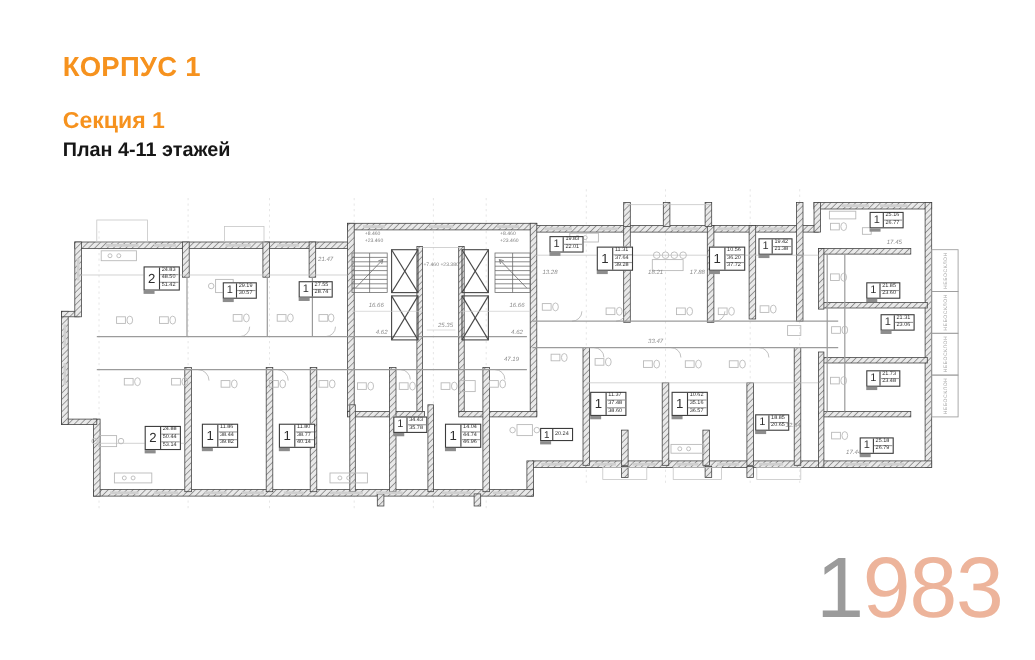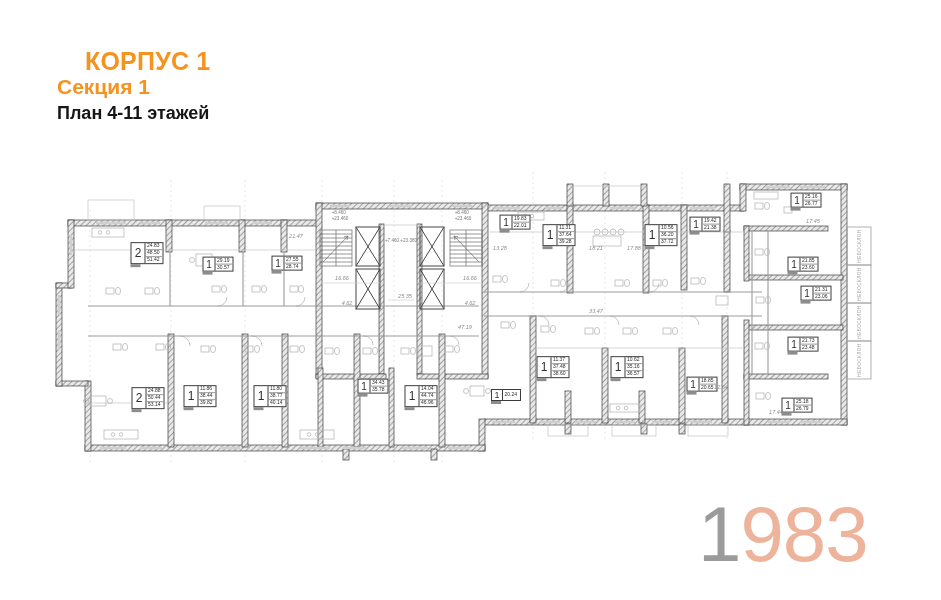--- a/index.html
+++ b/index.html
@@ -2,25 +2,25 @@
 <html><head>
 <meta charset="utf-8">
 <style>
   html,body{margin:0;padding:0;background:#fff;}
   body{position:relative;width:941px;height:600px;overflow:hidden;
        font-family:"Liberation Sans",sans-serif;}
 
   
   .hdr{position:absolute;left:57px;top:48px;}
   .hdr .h1{font-size:25px;font-weight:bold;line-height:27px;letter-spacing:.2px;}
-  .hdr .h2{font-size:21px;font-weight:bold;line-height:24px;margin-top:0;}
+  .hdr .h2{font-size:21px;font-weight:bold;line-height:24px;margin-top:23px;}
   .hdr .h3{font-size:18px;font-weight:bold;line-height:22px;margin-top:3px;color:#161616;}
 
   
-  .logo{position:absolute;left:698px;top:498px;width:180px;}
+  .logo{position:absolute;left:742px;top:498px;width:180px;}
   .logo .digits{font-size:78px;line-height:72px;letter-spacing:-1px;font-weight:400;}
   .logo .agency{margin:2px 0 0 17px;font-size:8.5px;line-height:1.35;
                 color:#9b9b9b;letter-spacing:.45px;font-weight:bold;}
 
   
   #labels{position:absolute;left:0;top:0;width:941px;height:600px;pointer-events:none;}
   .apt{position:absolute;transform:translate(-50%,-50%);display:flex;background:#fff;
        border:1px solid #3c3c3c;box-sizing:border-box;}
   .anum{display:flex;align-items:center;justify-content:center;width:13px;
         font-size:12px;font-weight:400;color:#2f2f2f;border-right:1px solid #3c3c3c;}
@@ -558,20 +558,20 @@
     <div class="elev" style="left: 463px; top: 216px;">+8.460
 +23.460</div>
     <div class="elev" style="left: 401px; top: 241px;">+7.460  +23.380</div>
     <div class="balc" style="left: 859px; top: 246px;">небосклон</div>
     <div class="balc" style="left: 859px; top: 284px;">небосклон</div>
     <div class="balc" style="left: 859px; top: 322px;">небосклон</div>
     <div class="balc" style="left: 859px; top: 360px;">небосклон</div>
   </div>
 
 <div class="hdr">
-  <div class="h1" style="color: rgb(246, 146, 30); margin-left: 28px;">КОРПУС 1</div>
+  <div class="h1" style="color: rgb(246, 146, 30);">КОРПУС 1</div>
   <div class="h2" style="color: rgb(246, 146, 30);">Секция 1</div>
   <div class="h3">План 4-11 этажей</div>
 </div>
 
 <div class="logo">
   <div class="digits"><span style="color: rgb(155, 155, 155);">1</span><span style="color: rgb(237, 180, 155);">983</span></div>
 </div>
 
 </body></html>

